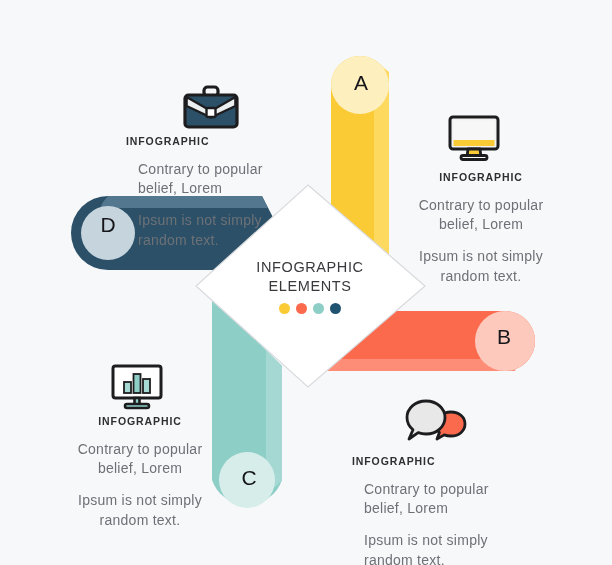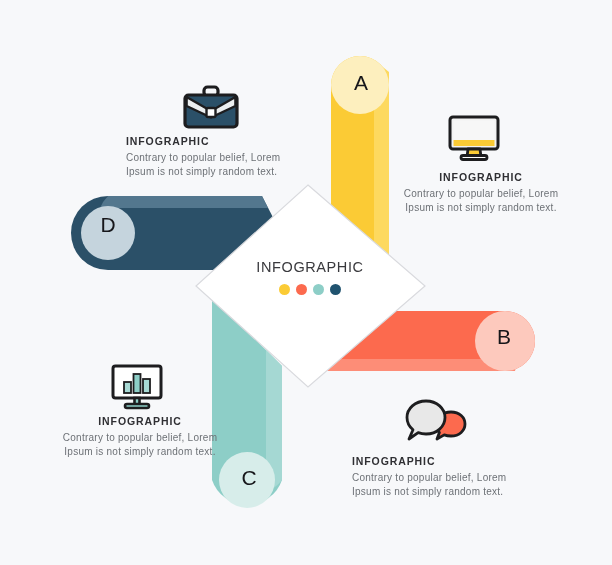--- a/index.html
+++ b/index.html
@@ -34,25 +34,25 @@
   }
   .info-block .ttl {
     font-size: 10.5px;
     font-weight: bold;
     letter-spacing: 0.9px;
     color: #2f2f33;
     margin: 0 0 3px 0;
     line-height: 1.1;
   }
   .info-block .body {
-    font-size: 10px;
+    font-size: 14px;
     color: #6d7176;
     line-height: 1.42;
     letter-spacing: 0.25px;
-    margin: 0;
+    margin: 12px;
   }
 
   #blk-a { left: 126px; top: 136px; width: 180px; text-align: left; }
   #blk-b { left: 396px; top: 172px; width: 170px; text-align: center; }
   #blk-c { left: 50px;  top: 416px; width: 180px; text-align: center; }
   #blk-d { left: 352px; top: 456px; width: 180px; text-align: left; }
 
   
   .icon-wrap {
     position: absolute;
@@ -151,20 +151,21 @@
     <path d="M308,185 L425,286 L308,387 L196,286 Z" fill="#ffffff" stroke="#d9dade" stroke-width="1.2"></path>
   </svg>
 
   <div class="cap-letter" id="cap-a">A</div>
   <div class="cap-letter" id="cap-b">B</div>
   <div class="cap-letter" id="cap-c">C</div>
   <div class="cap-letter" id="cap-d">D</div>
 
   <div id="center-text">
     <div class="line">INFOGRAPHIC</div>
+    <div class="line">ELEMENTS</div>
     <div id="dots">
       <span style="background:#fbcb35"></span>
       <span style="background:#fc6a4e"></span>
       <span style="background:#8dcec7"></span>
       <span style="background:#20536f"></span>
     </div>
   </div>
 
   <div class="icon-wrap" id="icn-brief">
     <svg width="58" height="48" viewBox="0 0 58 48">

